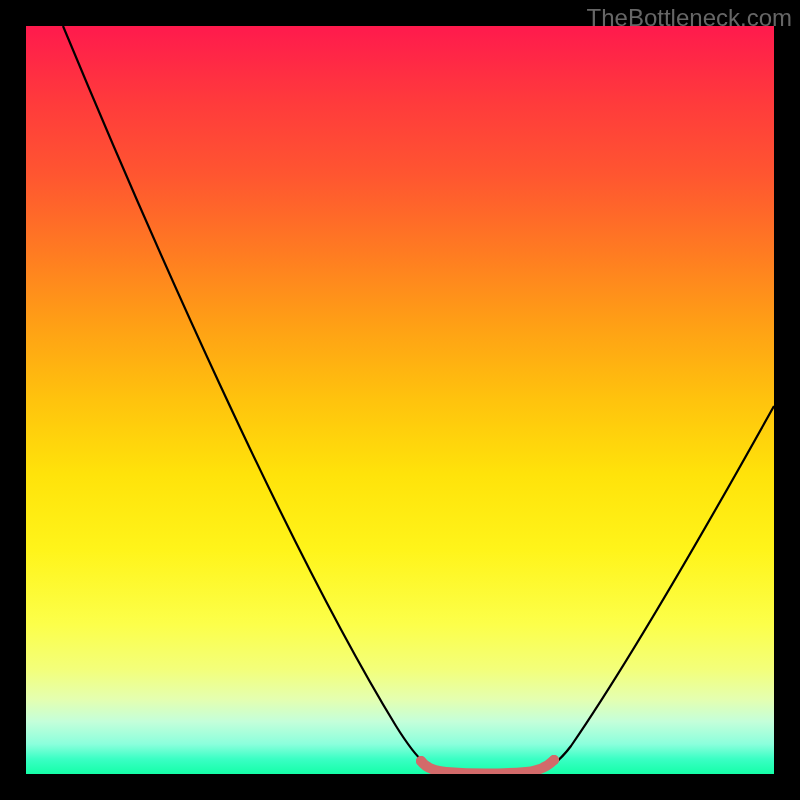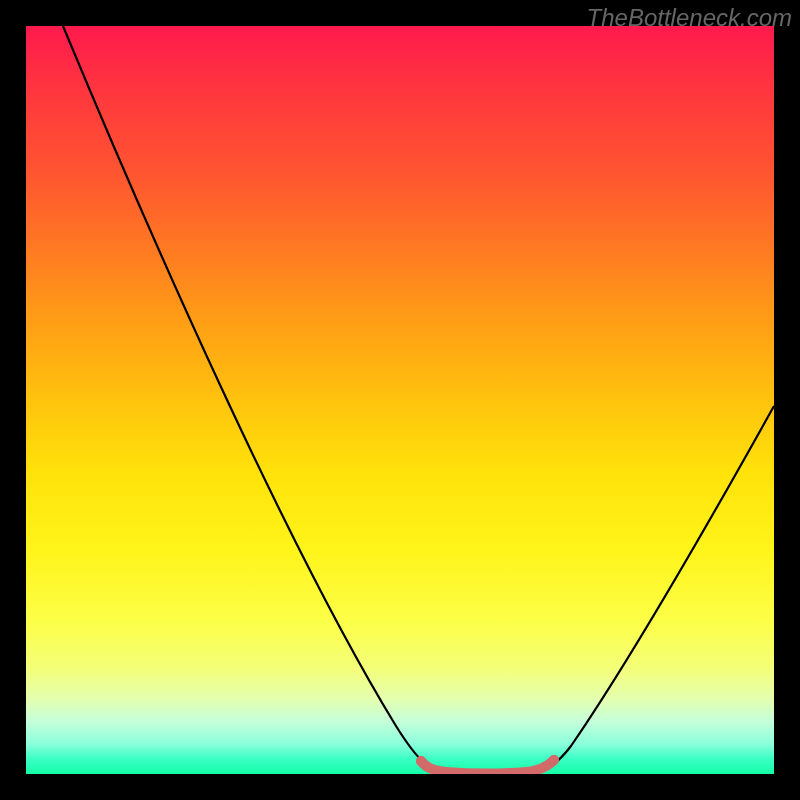--- a/index.html
+++ b/index.html
@@ -9,21 +9,20 @@
     height: 800px;
     background: #000;
     overflow: hidden;
     font-family: Arial, sans-serif;
   }
   .outer {
     width: 800px;
     height: 600px;
     background: #000;
     position: relative;
-    font-style: italic;
   }
   .plot {
     position: absolute;
     left: 26px;
     top: 26px;
     width: 748px;
     height: 748px;
     background: linear-gradient(to bottom,
       #ff1a4d 0%,
       #ff3a3c 10%,

